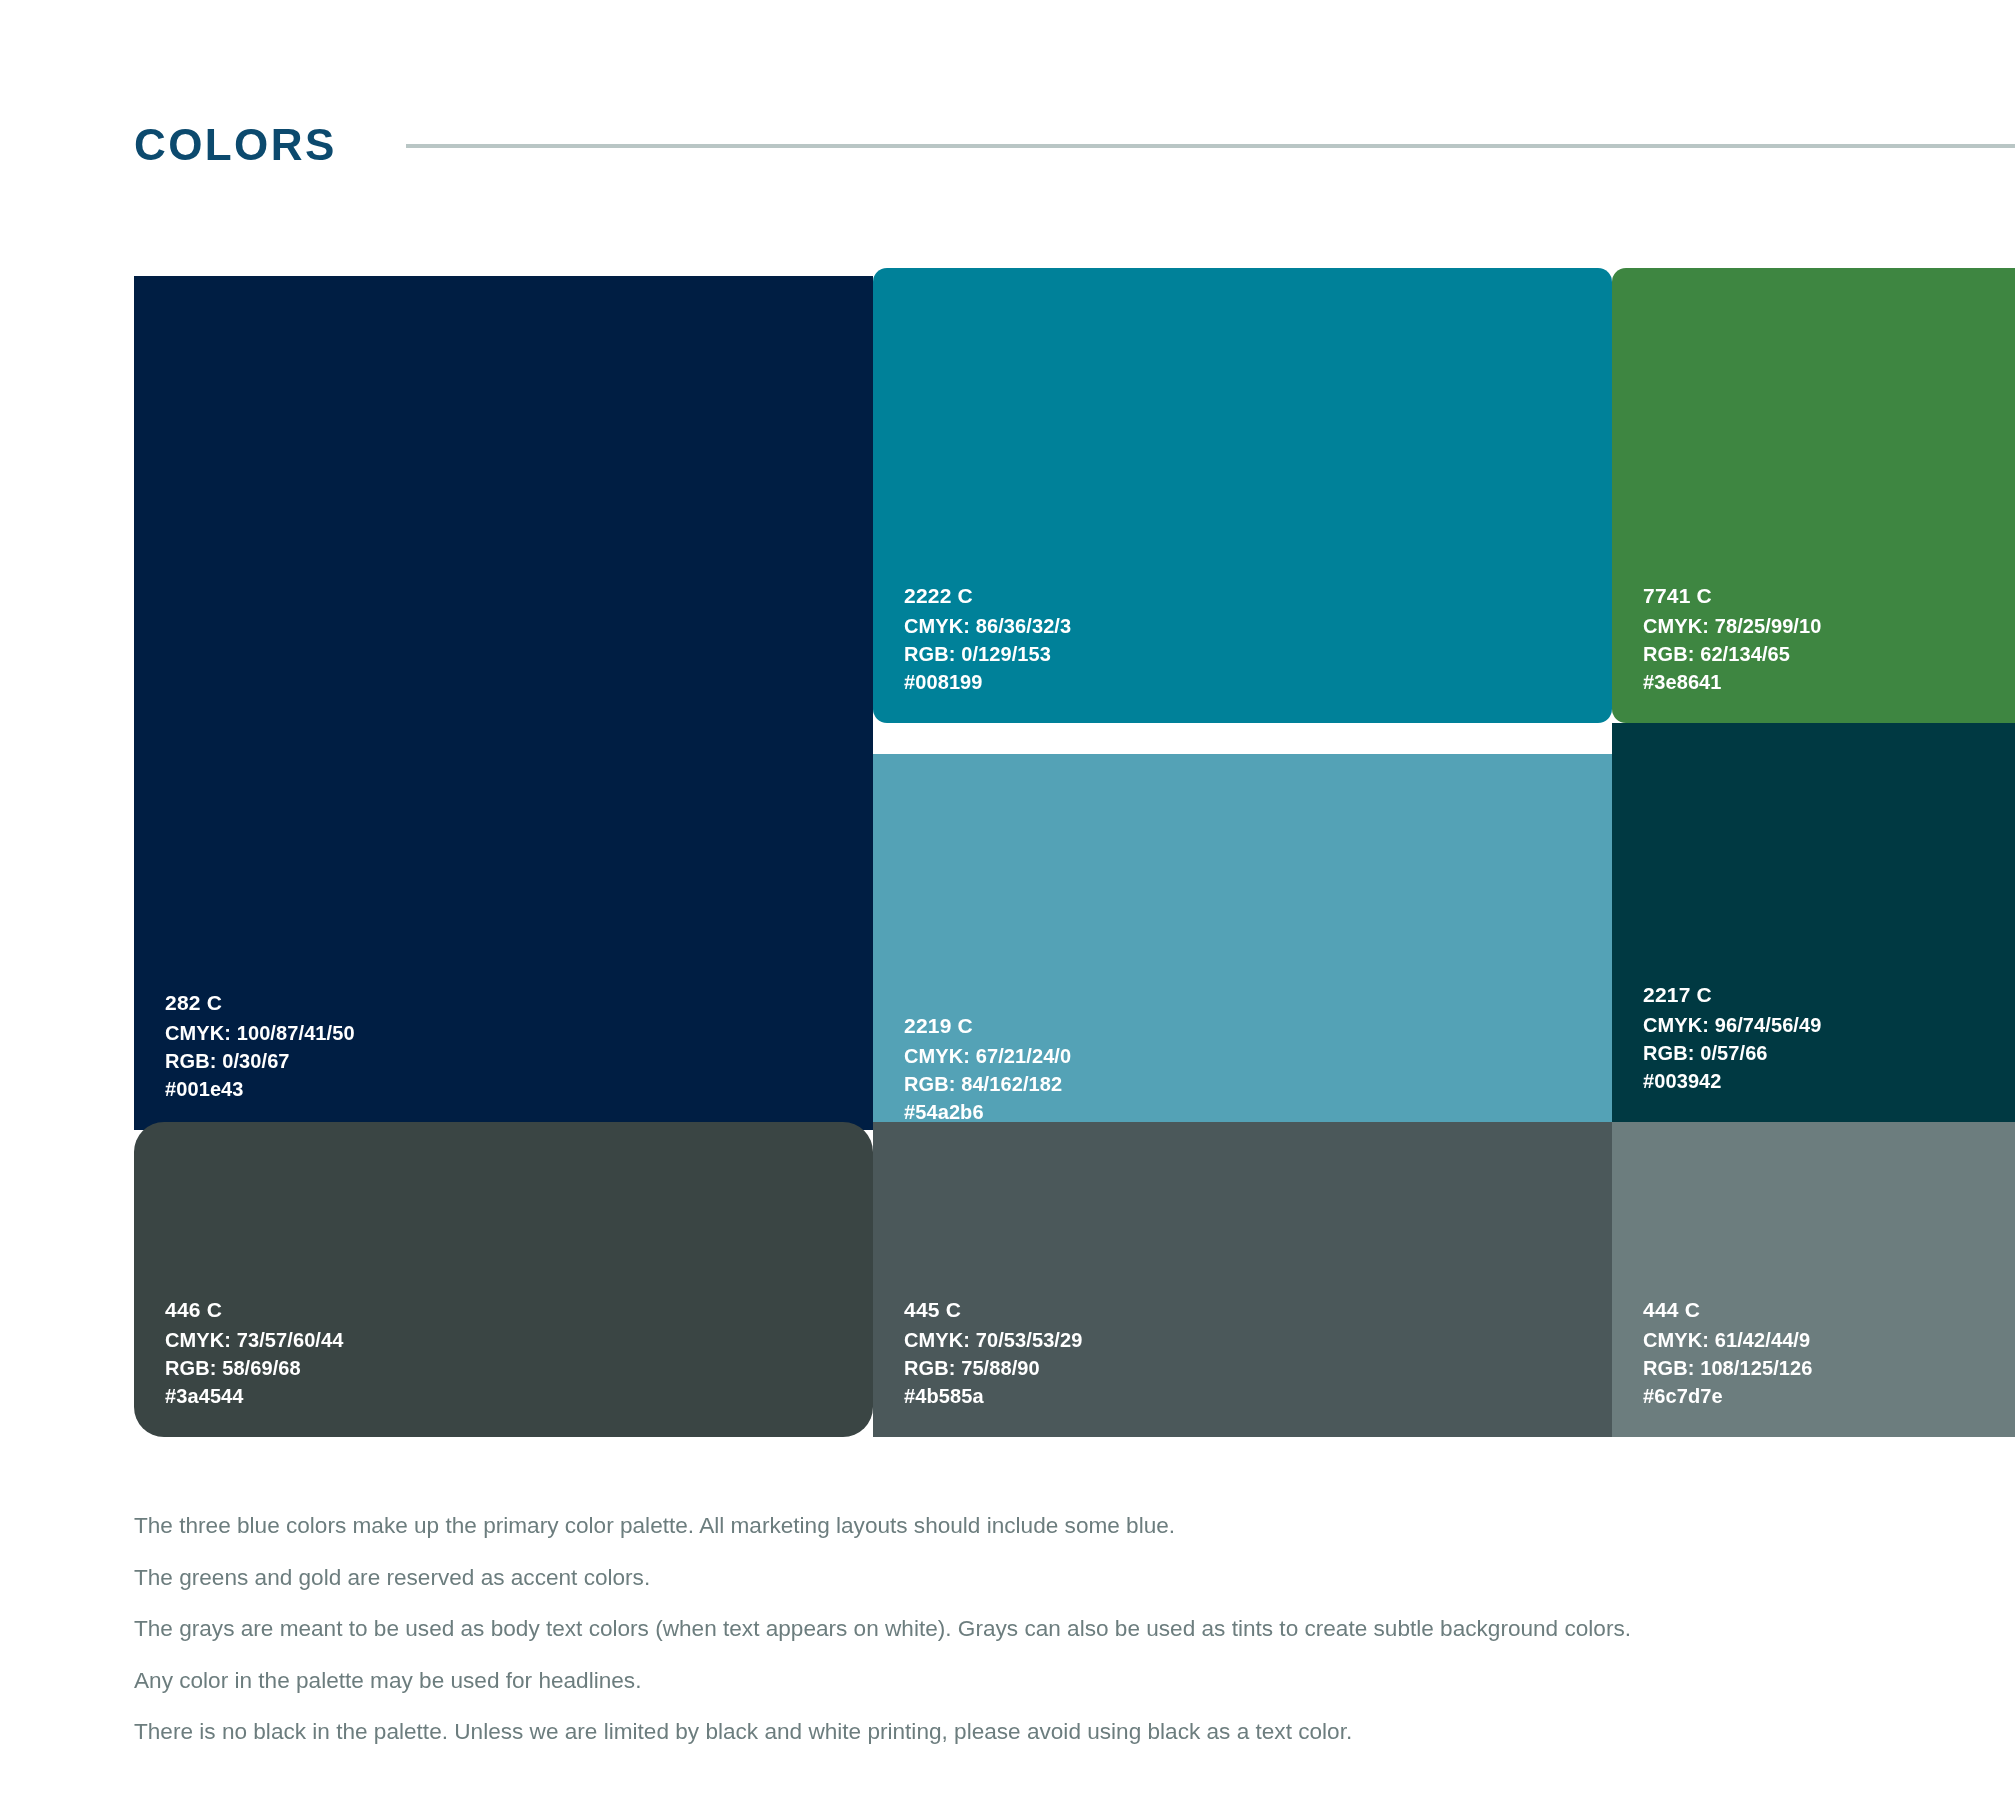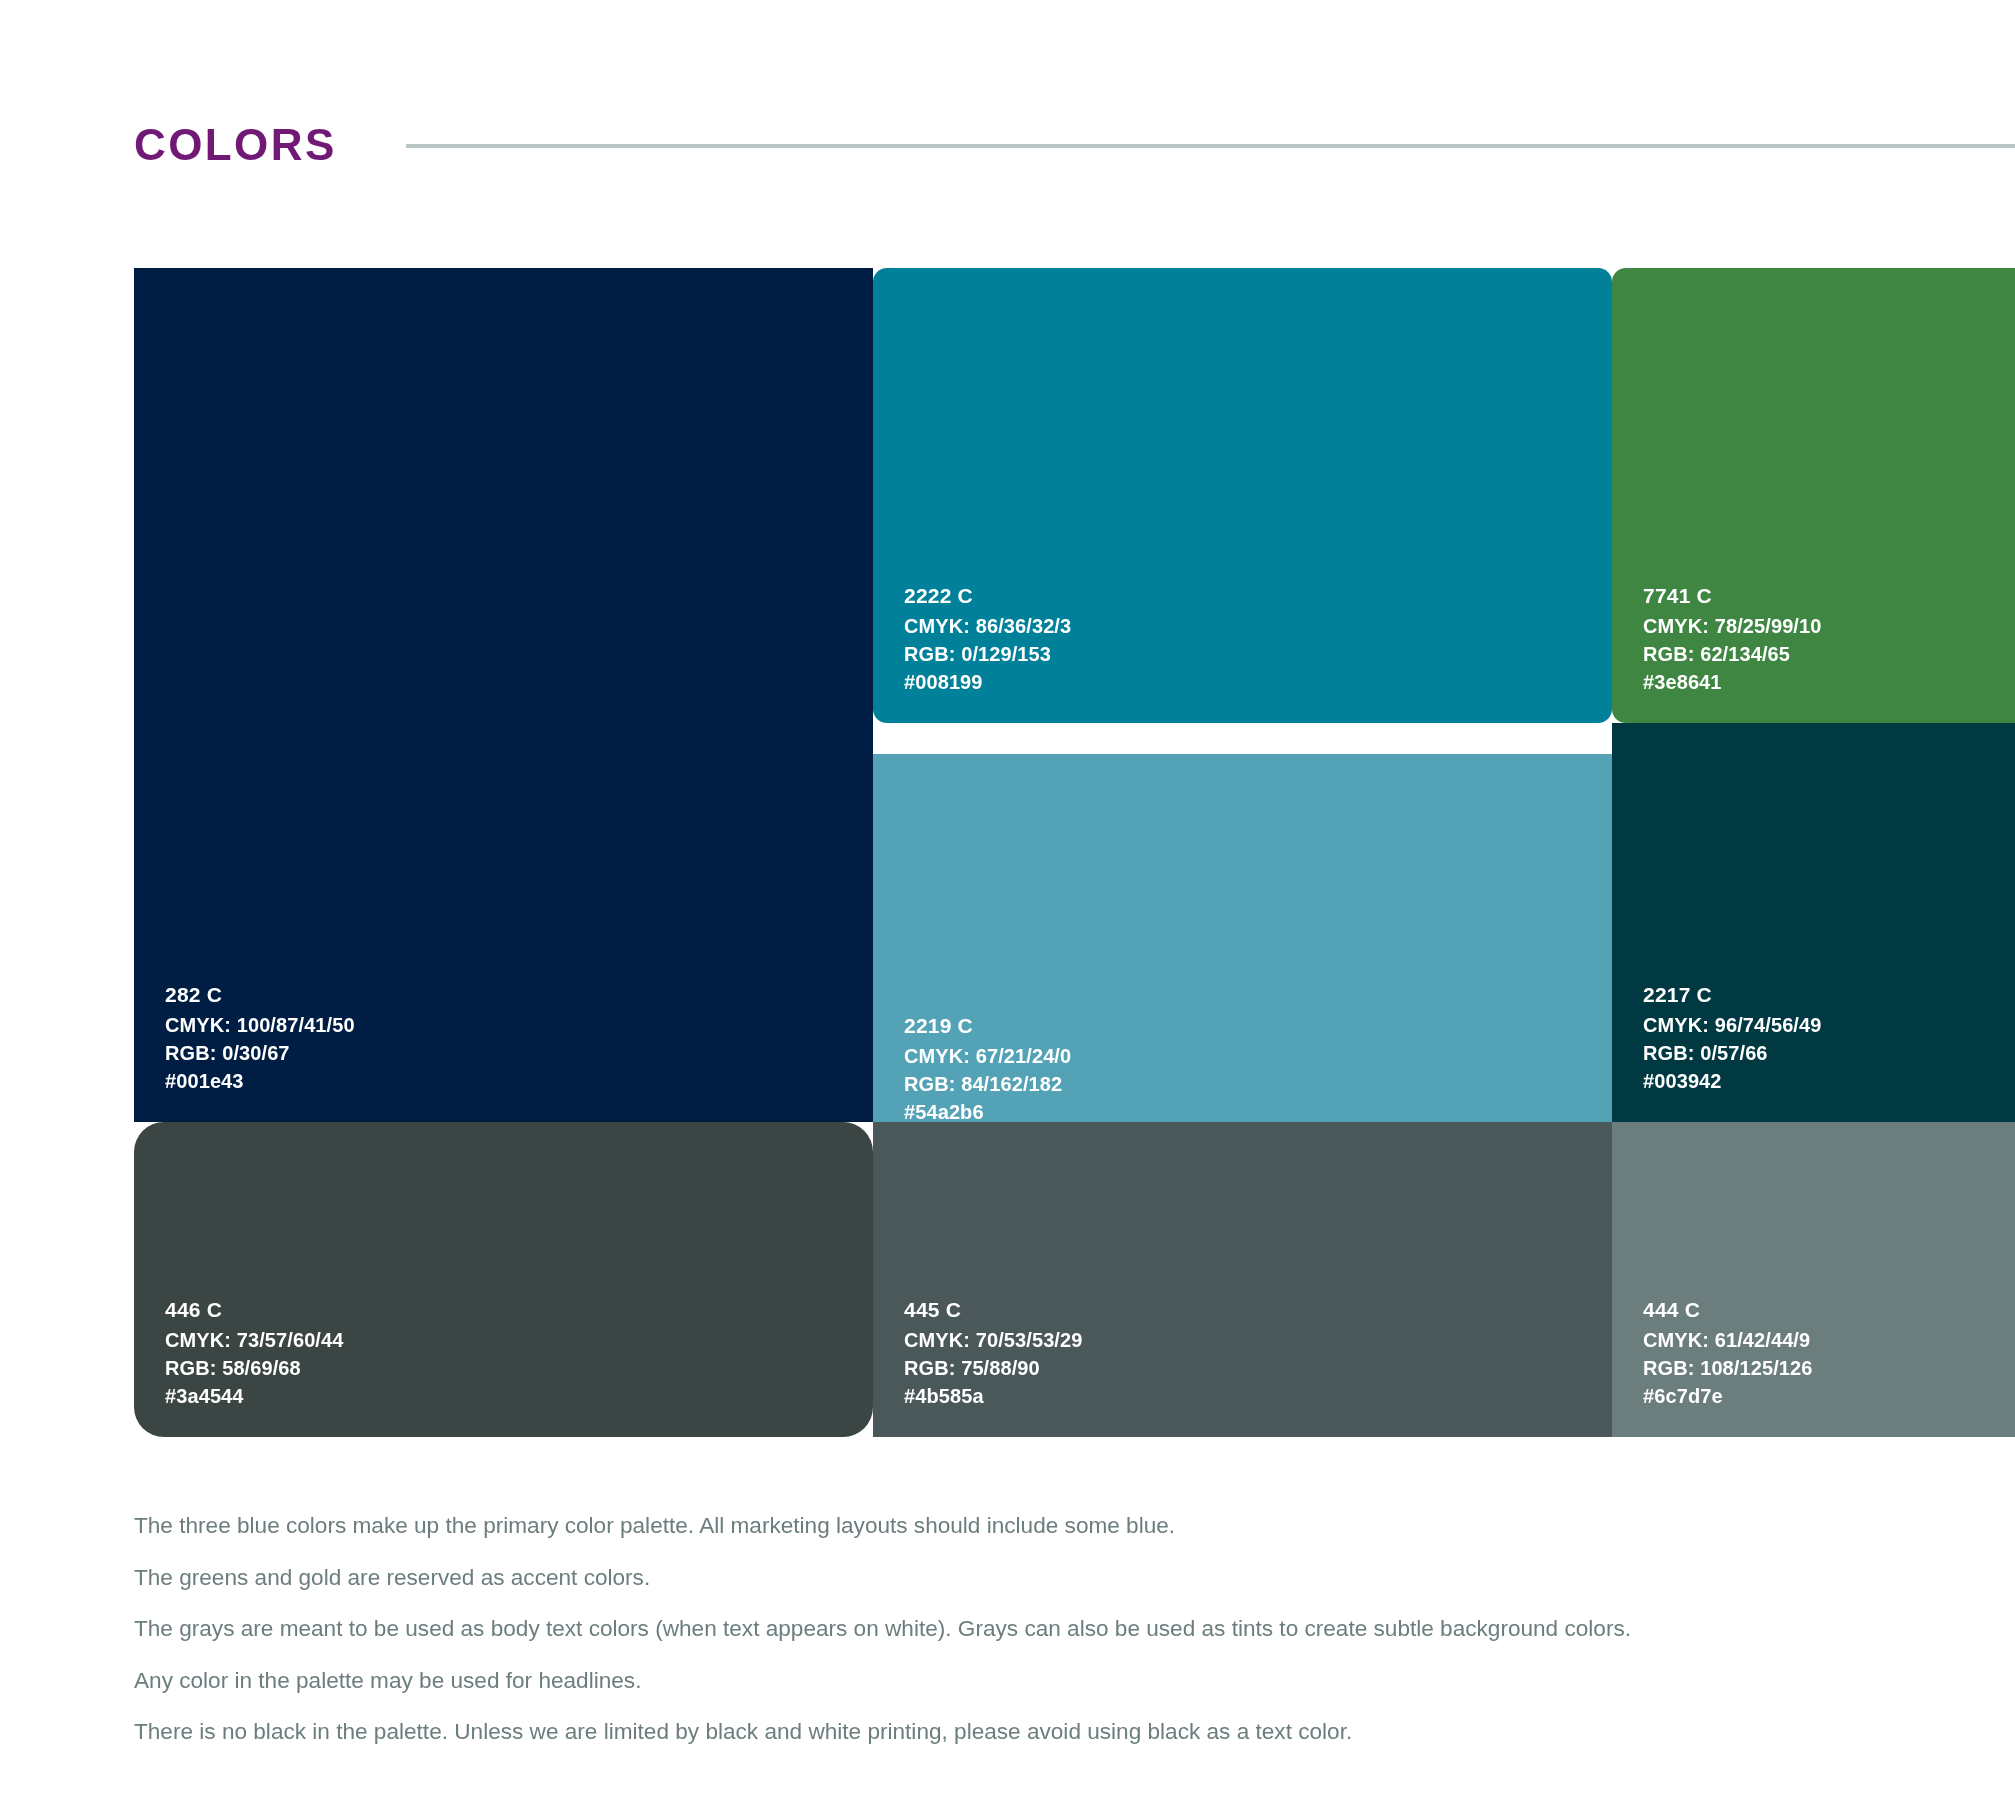--- a/index.html
+++ b/index.html
@@ -29,21 +29,21 @@
     height: 48px;
     display: flex;
     align-items: center;
     gap: 0;
   }
 
   .section-title {
     font-size: 44px;
     font-weight: 700;
     letter-spacing: 2.4px;
-    color: #701a75;
+    color: #0c4a6e;
     line-height: 1;
     white-space: nowrap;
     flex: 0 0 auto;
   }
 
   .title-rule {
     flex: 1 1 auto;
     height: 4px;
     background: #b9c6c5;
     margin-left: 69px;
@@ -70,21 +70,21 @@
   .col-3 { left: 1478px; }
 
   .swatch {
     position: absolute;
     left: 0;
     width: 100%;
     overflow: hidden;
   }
 
   
-  .span-full  { top: 0px;    height: 854px; }
+  .span-full  { top: 8px;    height: 854px; }
   .span-upper { top: 0px;    height: 455px; border-radius: 14px; }
   .span-lower { top: 455px; height: 399px;  }
   .span-gray  { top: 854px; height: 315px;  }
 
   .swatch-text {
     position: absolute;
     left: 31px;
     bottom: 31px;
     line-height: 1.0;
   }

